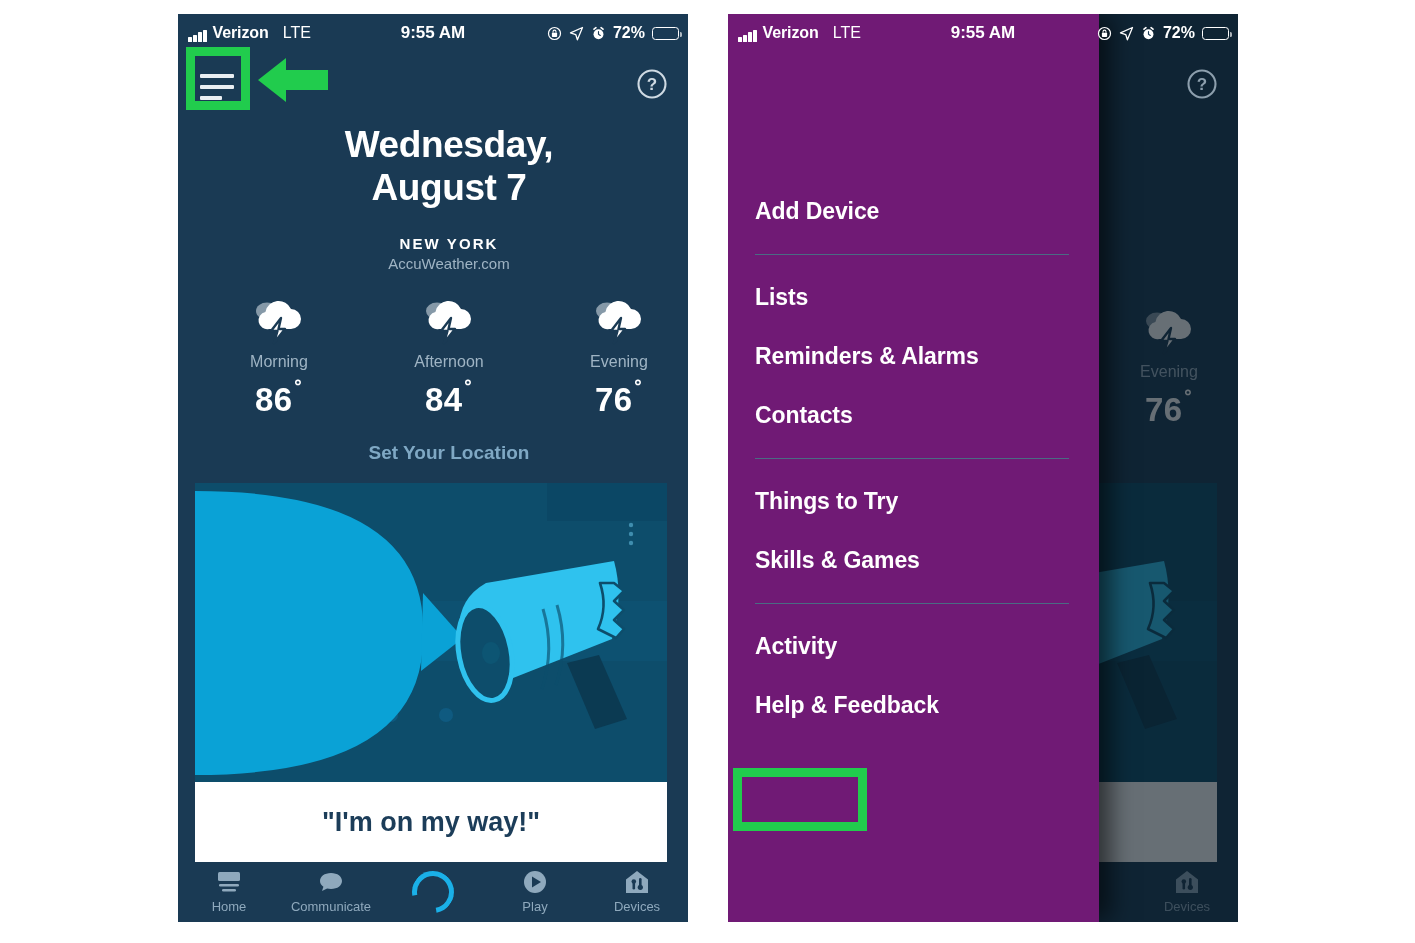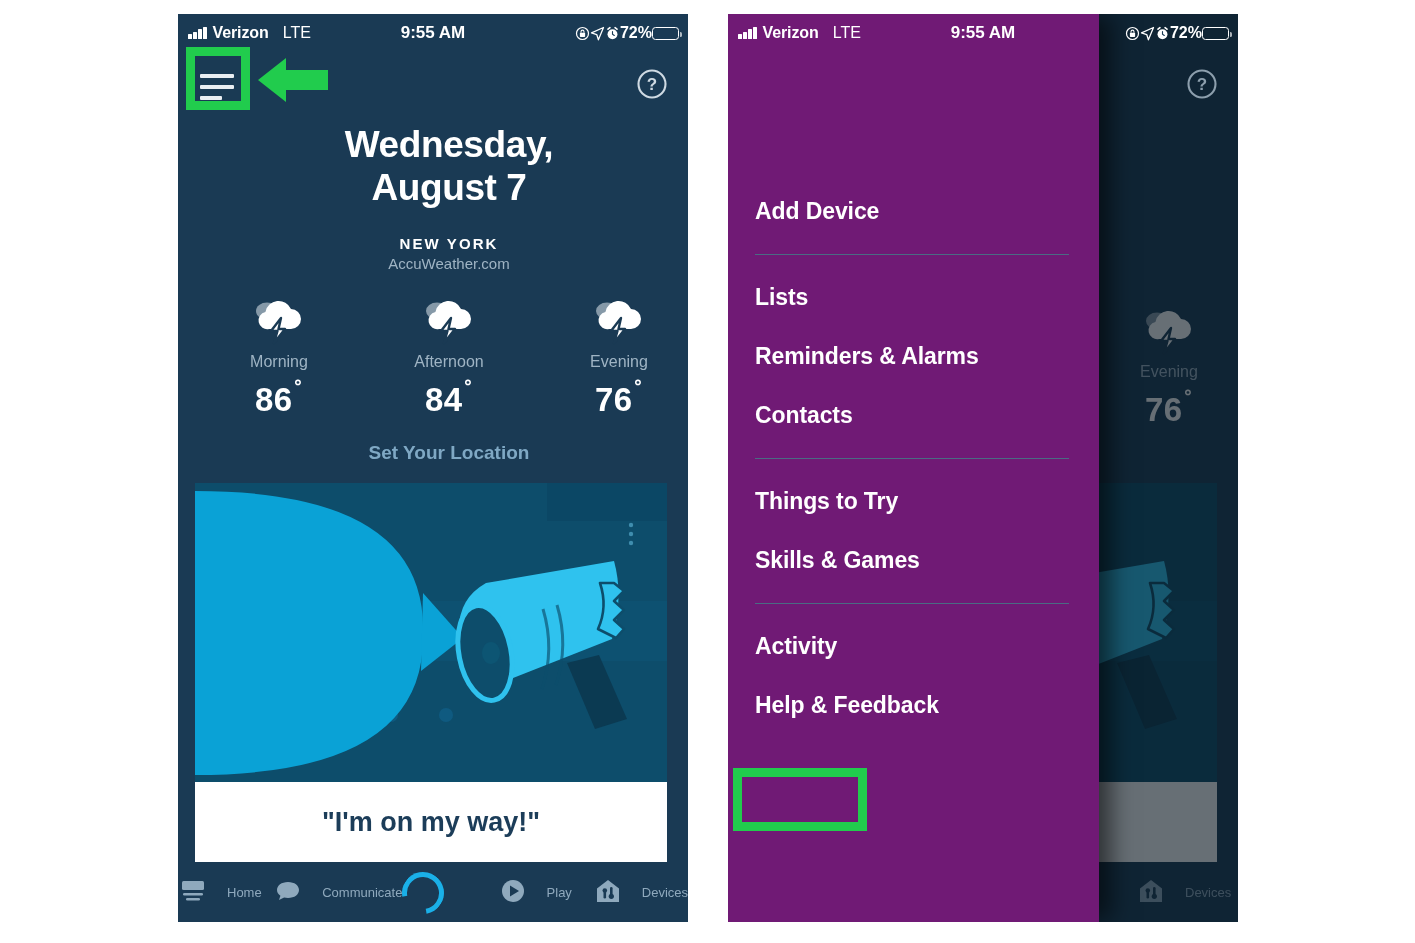--- a/index.html
+++ b/index.html
@@ -19,23 +19,23 @@
   }
   #phone-left  { left: 178px; top: 14px; width: 510px; height: 908px; }
   #phone-right { left: 728px; top: 14px; width: 510px; height: 908px; }
 
   
   .statusbar {
     position: absolute; top: 0; left: 0; width: 100%; height: 38px;
     display: flex; align-items: center;
     color: #ffffff; font-size: 16px; font-weight: 600;
   }
-  .sb-left { display: flex; align-items: center; gap: 6px; padding-left: 10px; }
+  .sb-left { display: flex; align-items: flex-end; gap: 6px; padding-left: 10px; }
   .sb-center { position: absolute; left: 0; right: 0; text-align: center; font-size: 17px; font-weight: 700; }
-  .sb-right { position: absolute; right: 9px; display: flex; align-items: center; }
+  .sb-right { position: absolute; right: 9px; display: flex; align-items: center; gap: 7px; }
   .bars { display: flex; align-items: flex-end; gap: 1.5px; height: 12px; }
   .bars i { display: block; width: 3.5px; background: #fff; border-radius: 0.5px; }
   .bars i:nth-child(1) { height: 5px; }
   .bars i:nth-child(2) { height: 7.5px; }
   .bars i:nth-child(3) { height: 10px; }
   .bars i:nth-child(4) { height: 12px; }
   .carrier { font-size: 16px; font-weight: 600; letter-spacing: -0.1px; }
   .lte { font-size: 16px; font-weight: 400; margin-left: 8px; }
   .sb-icon { display: inline-block; }
   .battery-box {
@@ -92,21 +92,21 @@
     background: #ffffff; display: flex; align-items: center; justify-content: center;
     color: #1c3d59; font-size: 27px; font-weight: 700;
   }
 
   
   .nav {
     position: absolute; left: 0; bottom: 0; width: 100%; height: 60px;
     background: #1a3a54; display: flex; align-items: center;
   }
   .nav-item {
-    flex: 1; display: flex; flex-direction: row; align-items: center; gap: 19px;
+    flex: 1; display: flex; flex-direction: column; align-items: center; gap: 3px;
   }
   .nav-label { color: #8fa9bd; font-size: 13px; }
   .alexa-ring {
     width: 42px; height: 42px; border-radius: 50%;
     border: 5px solid #1ab0e8; border-bottom-color: transparent;
     transform: rotate(35deg); margin-top: 2px;
   }
 
   
   .dim-layer { position: absolute; inset: 0; background: #1a3a54; }

